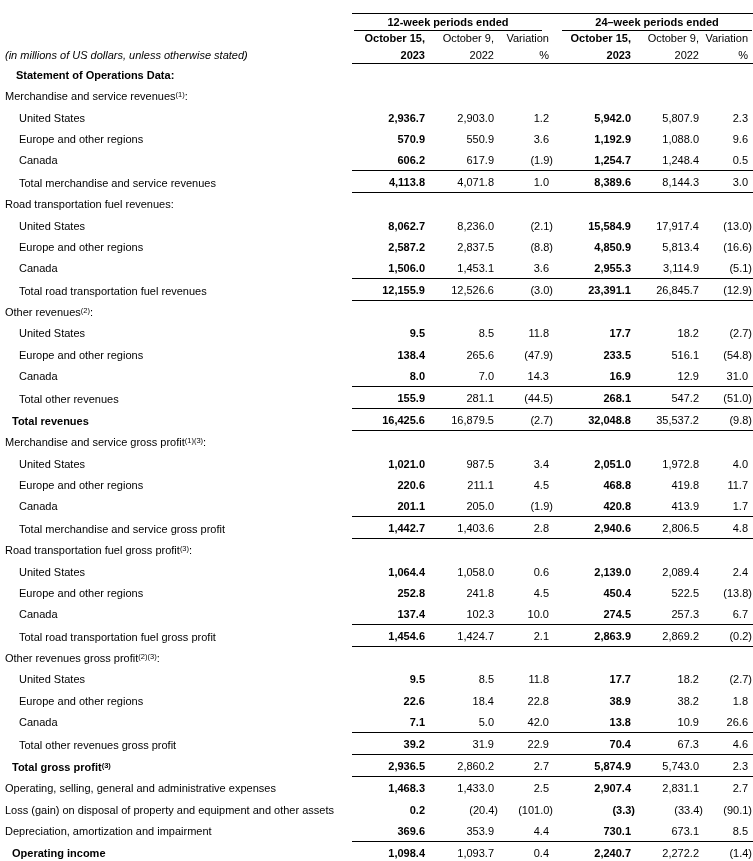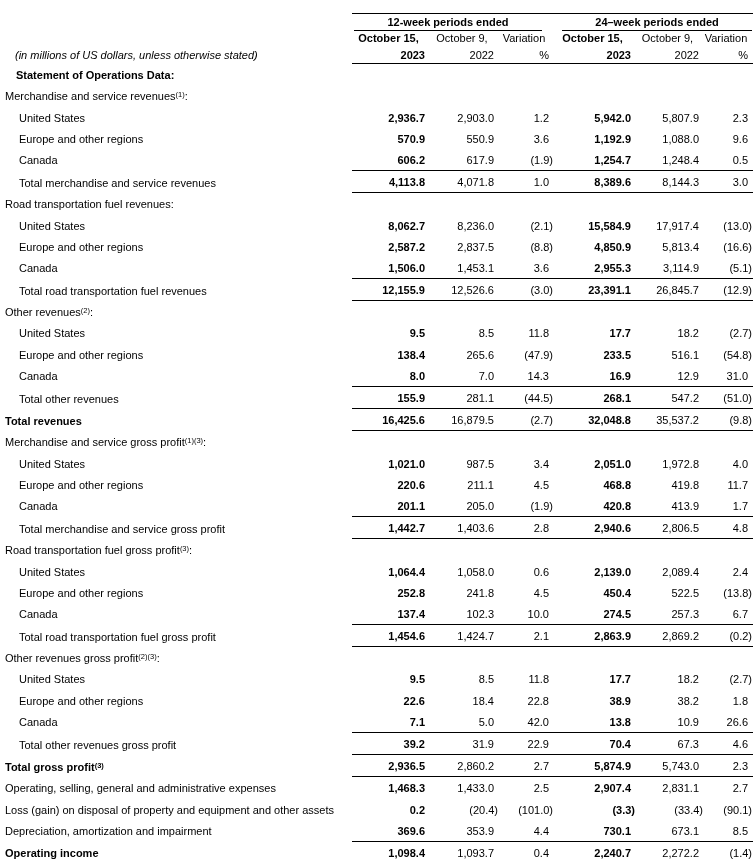--- a/index.html
+++ b/index.html
@@ -6,39 +6,39 @@
   body{width:753px;height:861px;font-family:"Liberation Sans","DejaVu Sans",sans-serif;color:#000;}
   .page{padding-top:13px;}
   table{border-collapse:collapse;table-layout:fixed;width:753px;font-size:11px;color:#000;}
   th,td{padding:0;margin:0;vertical-align:bottom;font-weight:normal;}
 
   
   th.grp{border-top:1.5px solid #000;height:16px;}
   .grpline{border-bottom:1.5px solid #000;text-align:center;font-weight:bold;height:16px;line-height:16px;}
   .grpline.g1{margin:0 12px 0 2px;}
   .grpline.g2{margin:0 1px 0 8px;}
-  tr.h2 th{height:15px;text-align:center;padding-right:5px;line-height:15px;}
+  tr.h2 th{height:15px;text-align:right;padding-right:5px;line-height:15px;}
   tr.h3 th{height:17px;text-align:right;padding-right:5px;border-bottom:1.5px solid #000;line-height:15px;}
   th.bcol{font-weight:bold;}
   td.notecell{vertical-align:bottom;}
-  .note{font-style:italic;padding:0 0 3px 15px;white-space:nowrap;}
+  .note{font-style:italic;padding:0 0 3px 5px;white-space:nowrap;}
 
   
   tbody td{height:18.2px;line-height:13px;}
   td.num{text-align:right;padding-right:5px;white-space:nowrap;padding-bottom:3px;}
   td.num.paren{padding-right:1px;}
   td.num.bold{font-weight:bold;}
   tr.rule td.num{border-bottom:1.5px solid #000;}
 
   td.lbl{text-align:left;padding-left:5px;padding-bottom:3px;white-space:nowrap;}
   td.lbl.style-item{padding-left:19px;}
   td.lbl.style-section{padding-left:5px;}
   td.lbl.style-section-bold{padding-left:16px;font-weight:bold;}
   td.lbl.style-flat{}
-  td.lbl.style-flat-bold{padding-left:5px;font-weight:bold;margin-left:32px;}
+  td.lbl.style-flat-bold{padding-left:12px;font-weight:bold;margin-left:32px;}
   .l1,.l2{display:block;}
   sup{font-size:7.5px;vertical-align:3px;line-height:0;}
 </style>
 </head>
 <body>
 
 <div class="page">
   <table>
     <colgroup>
       <col style="width:352px">

